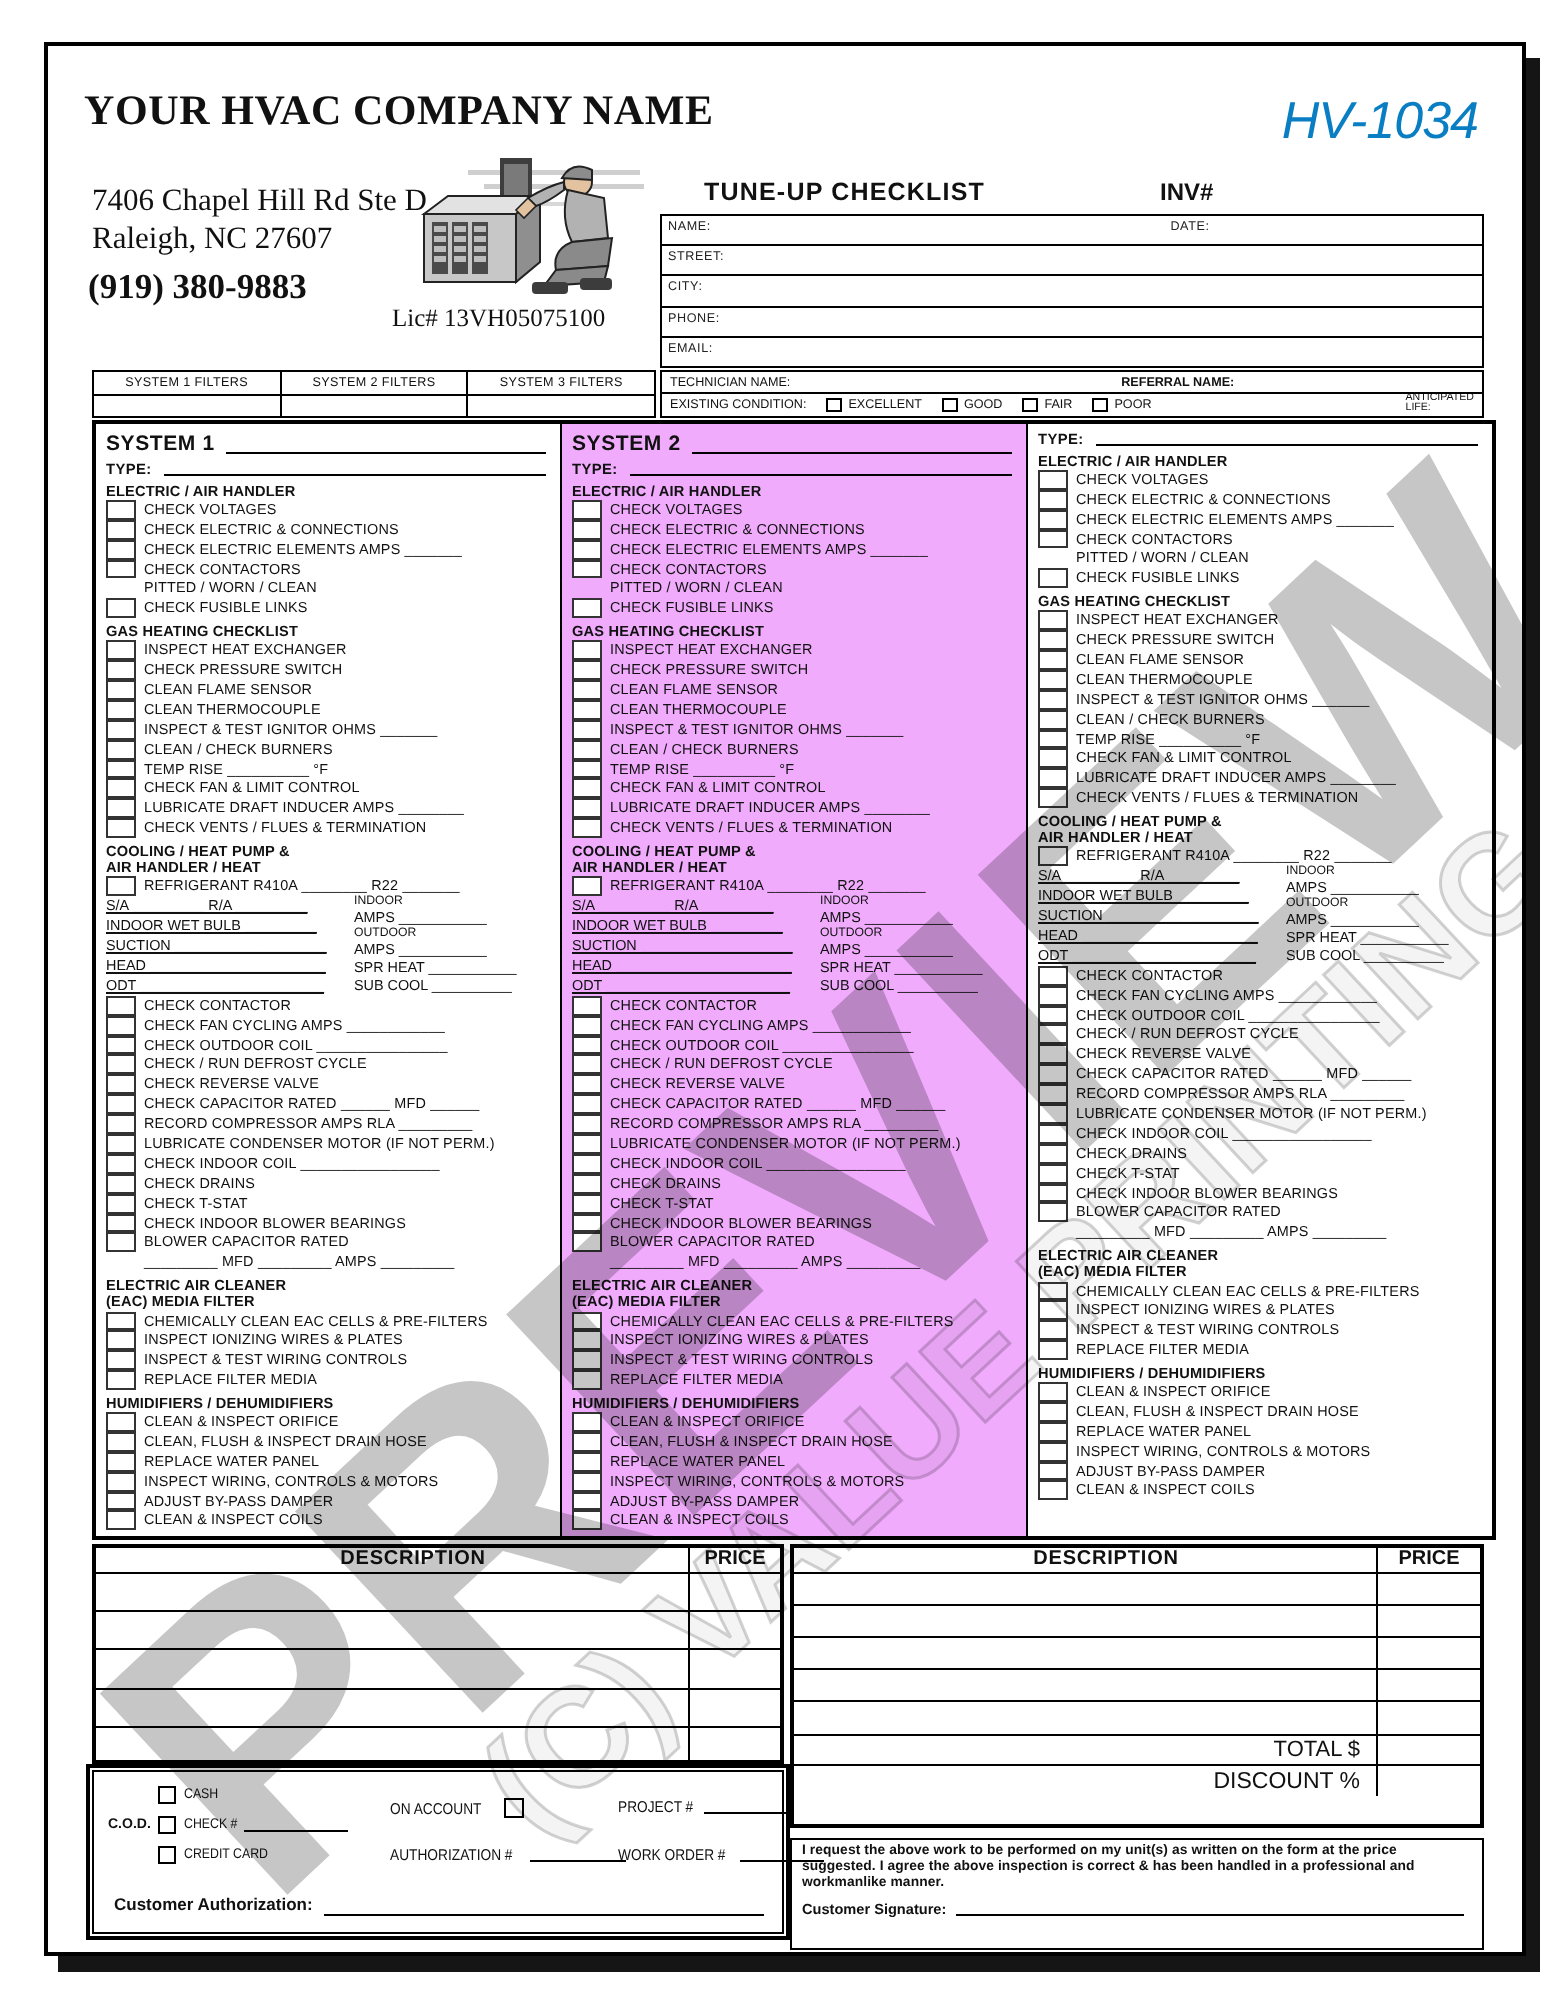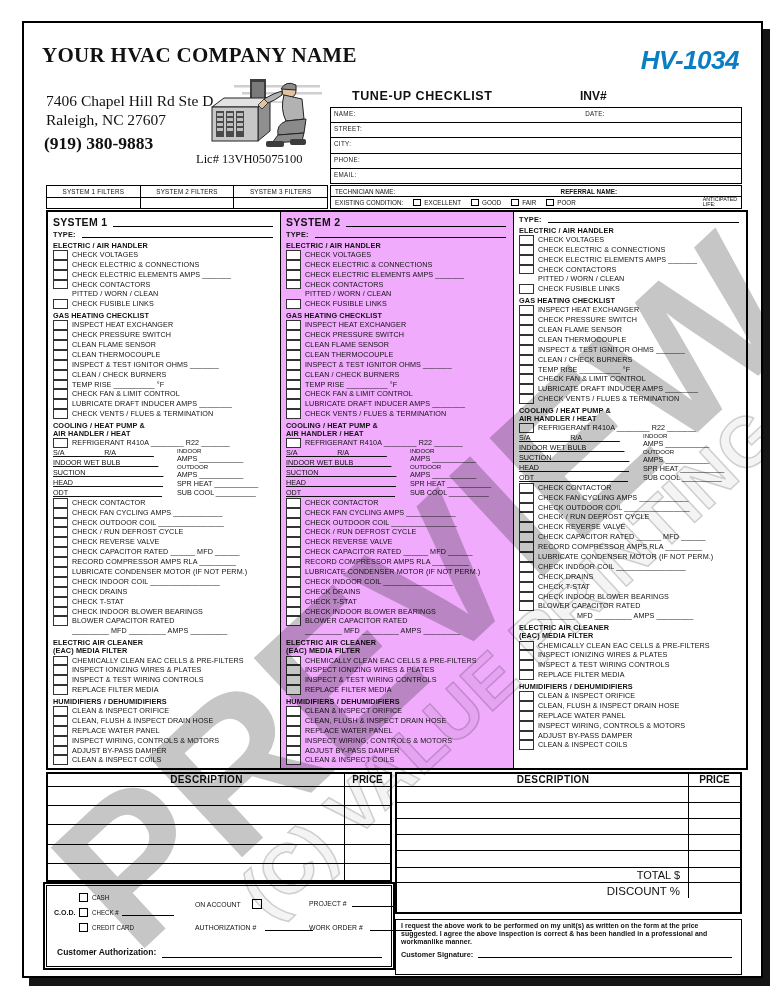--- a/index.html
+++ b/index.html
@@ -4,21 +4,21 @@
 <style>
   * { margin:0; padding:0; box-sizing:border-box; }
   html,body { width:783px; height:1000px; background:#fff; font-family:"Liberation Sans", sans-serif; color:#111; }
   #canvas { position:relative; width:783px; height:1000px; overflow:hidden; }
   .sheet { position:absolute; left:22px; top:21px; width:741px; height:957px; background:#fff;
            border:2px solid #000; box-shadow:7px 8px 0 #151515; overflow:hidden; }
 
   
   .company { position:absolute; left:18px; top:20px; font-family:"Liberation Serif", serif;
              font-weight:bold; font-size:21px; letter-spacing:.3px; }
-  .formcode { position:absolute; right:22px; top:22px; font-size:26px; font-weight:bold; font-style:italic; letter-spacing:-.5px; }
+  .formcode { position:absolute; right:22px; top:22px; font-size:26px; font-weight:normal; font-style:italic; letter-spacing:-.5px; }
   .addr { position:absolute; left:22px; top:68px; font-family:"Liberation Serif", serif; font-size:15.5px; line-height:19px; }
   .phone { position:absolute; left:20px; top:110px; font-family:"Liberation Serif", serif; font-weight:bold; font-size:17.5px; }
   .license { position:absolute; left:172px; top:129px; font-family:"Liberation Serif", serif; font-size:12.5px; }
   .illus { position:absolute; left:182px; top:56px; }
 
   .tu-title { position:absolute; left:328px; top:66px; font-size:12.5px; font-weight:bold; letter-spacing:.6px; }
   .inv { position:absolute; left:556px; top:66px; font-size:12px; font-weight:bold; }
 
   .contact { position:absolute; left:306px; top:84px; width:412px; height:77px; border:1px solid #000; }
   .crow { position:relative; height:15.2px; border-bottom:1px solid #000; }

